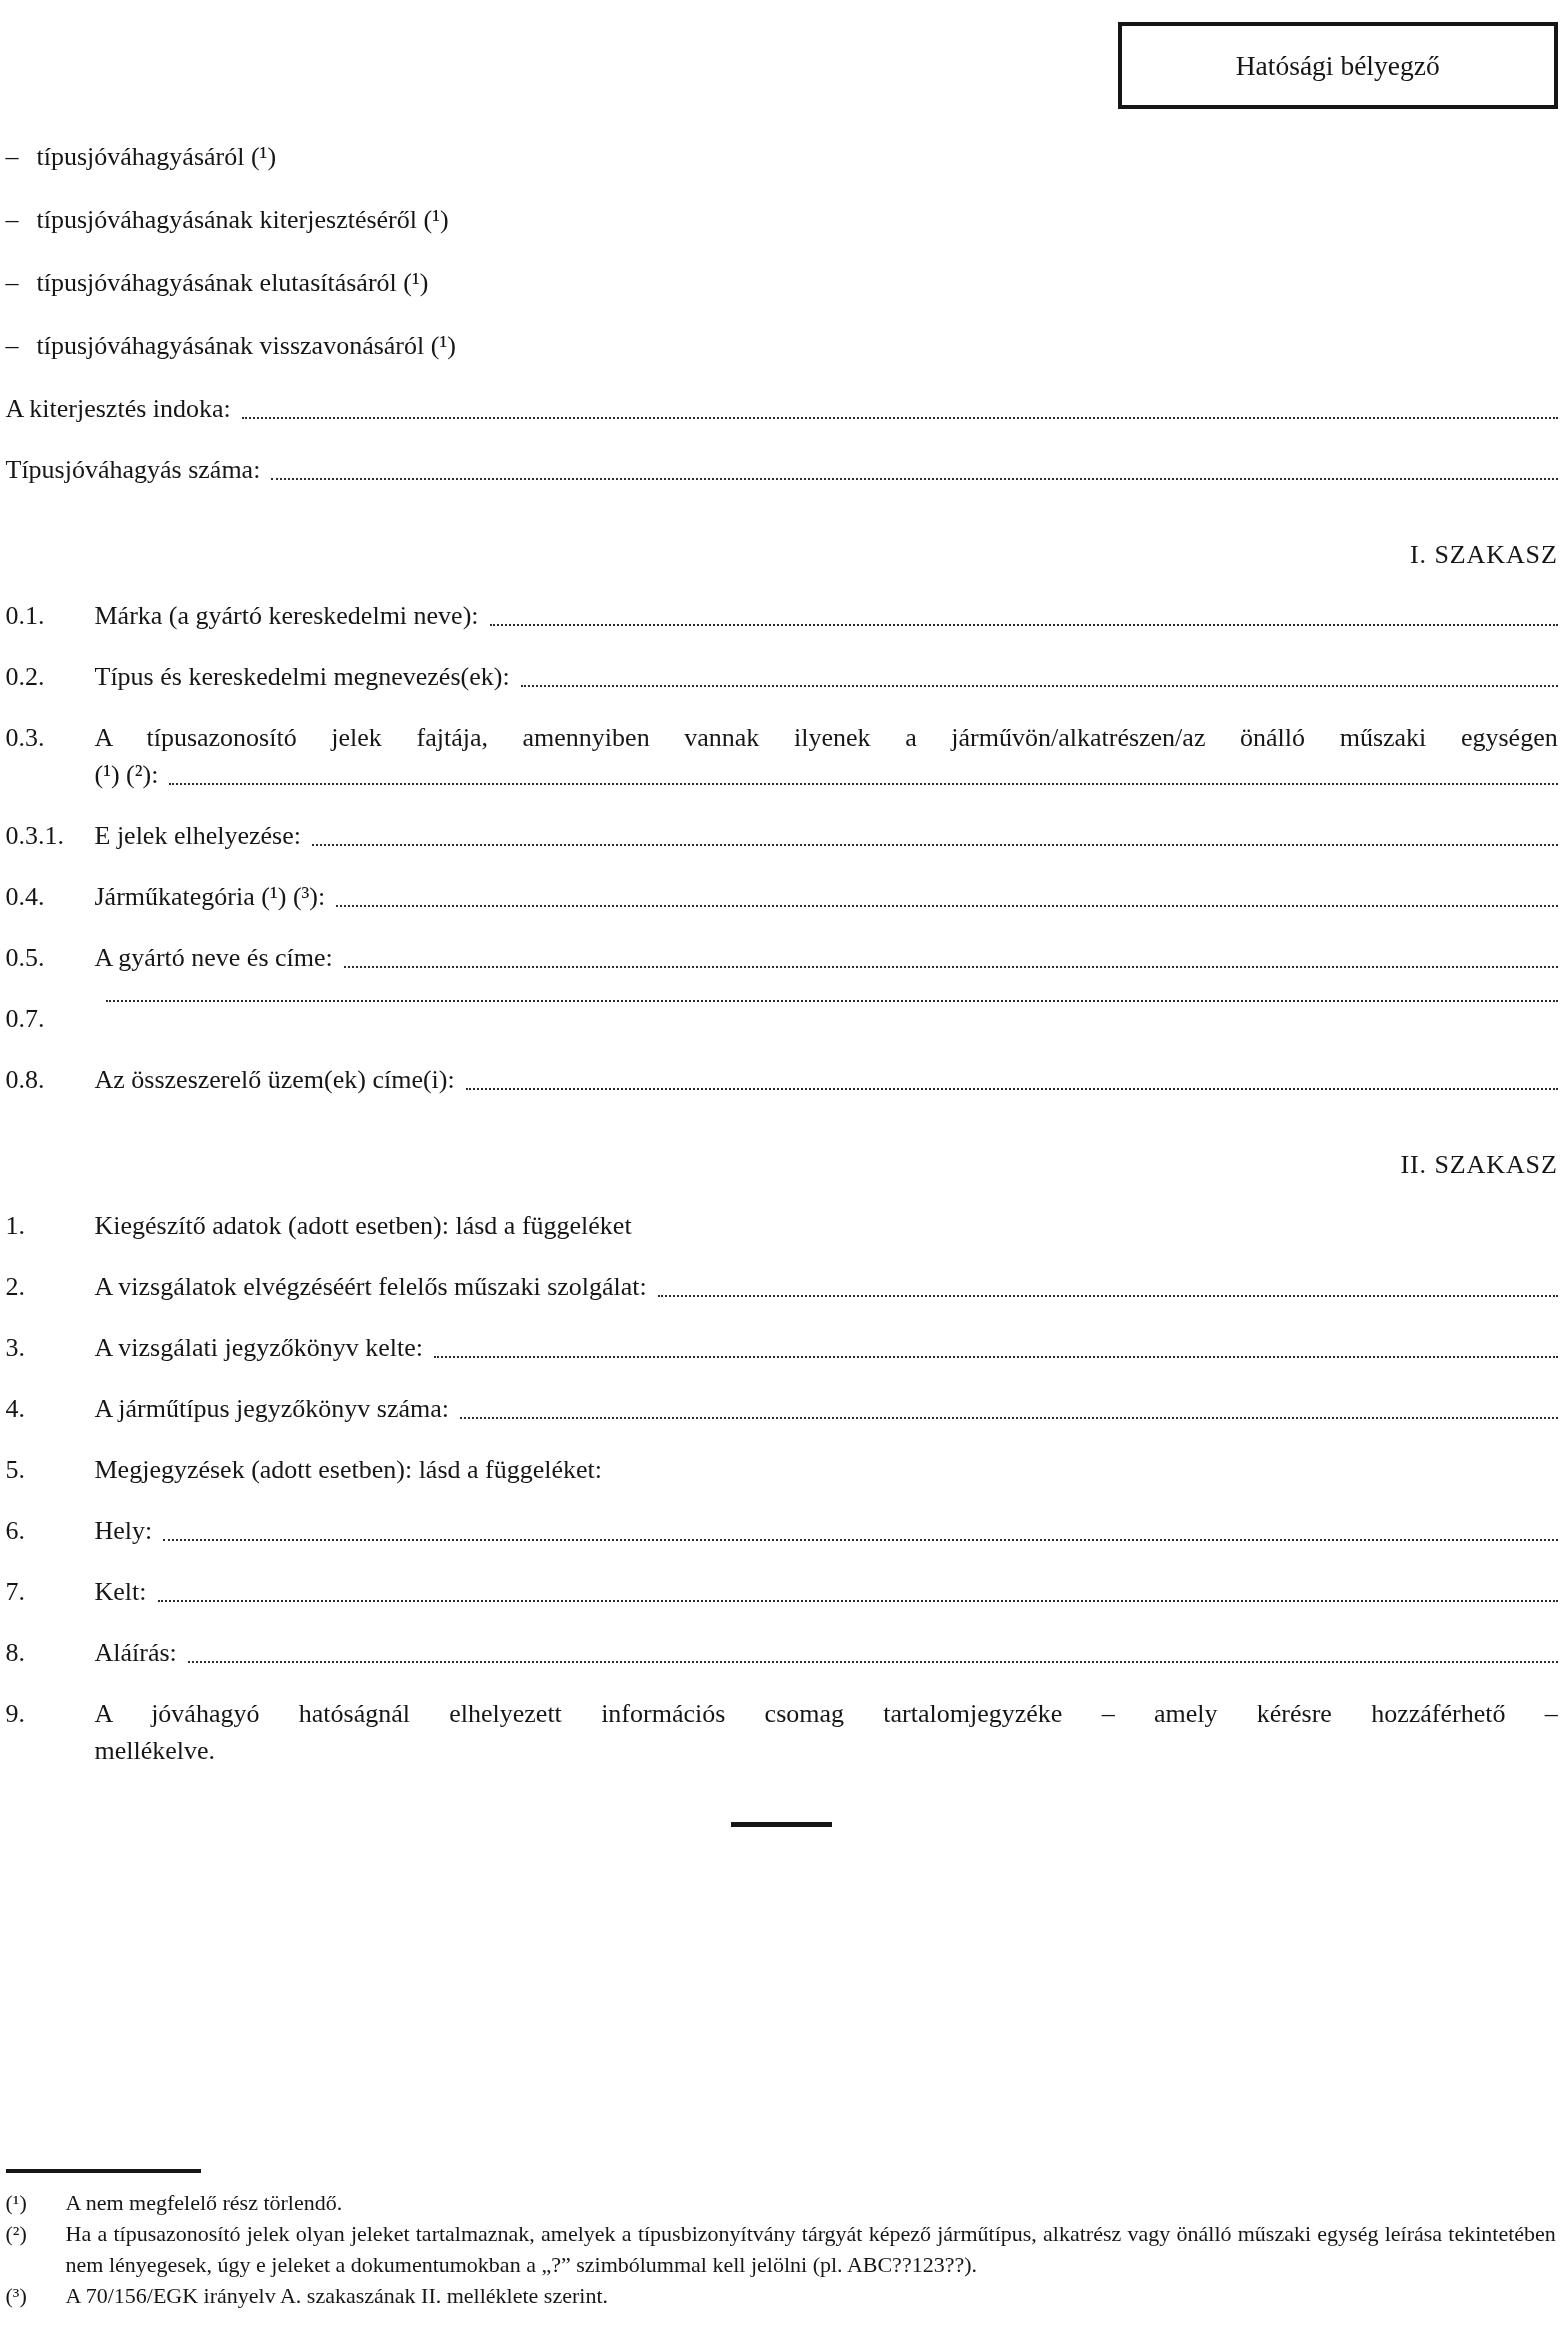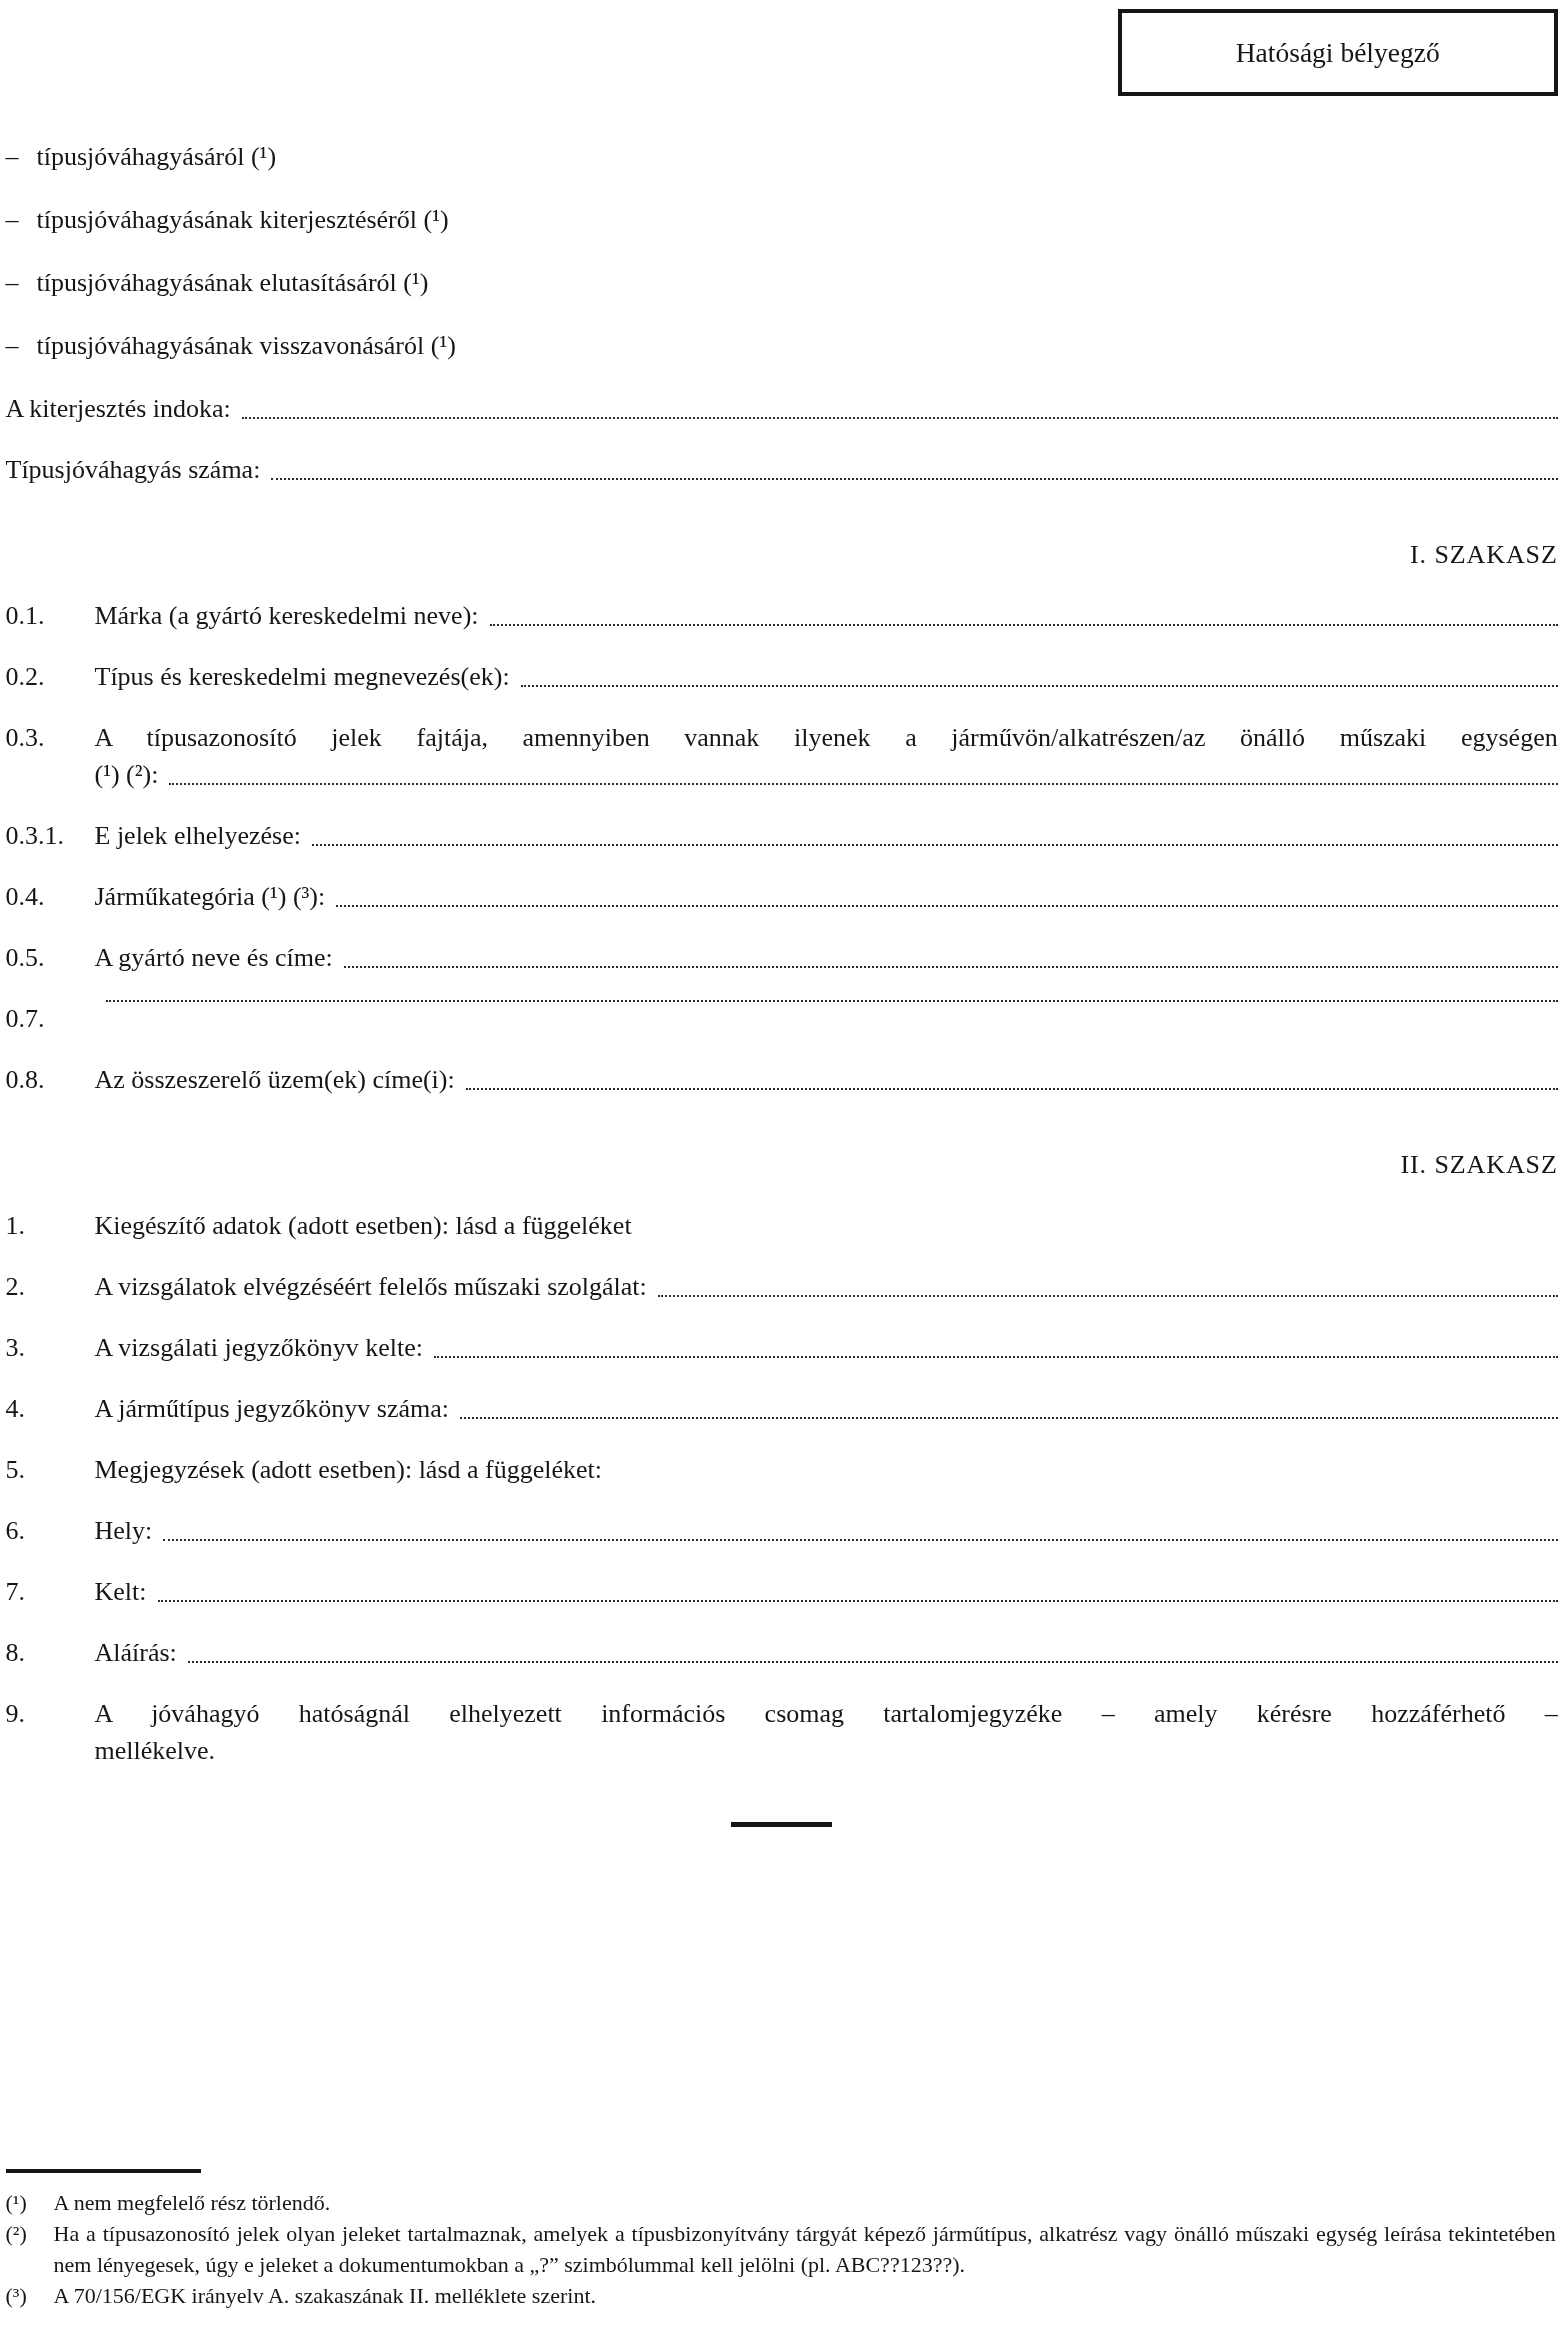--- a/index.html
+++ b/index.html
@@ -10,21 +10,21 @@
     background: #ffffff;
     color: #161616;
     font-family: "Liberation Serif", serif;
     font-size: 26px;
     box-sizing: border-box;
     padding: 138px 7.3px 0 5.5px;
     overflow: hidden;
   }
   .stamp-box {
     position: absolute;
-    top: 9px;
+    top: 22px;
     right: 7.3px;
     width: 432px;
     height: 79px;
     border: 4.6px solid #161616;
     display: flex;
     align-items: center;
     justify-content: center;
     font-size: 27.5px;
   }
   .intro {
@@ -63,21 +63,21 @@
   .footnotes {
     position: absolute;
     left: 5.5px;
     right: 9.2px;
     top: 2169px;
     font-size: 22px;
   }
   .fn-rule { width: 195px; height: 3.7px; background: #161616; margin-bottom: 14.7px; }
   .fn { display: flex; line-height: 31px; }
   .fn-marker { flex: 0 0 48px; }
-  .fn-text { flex: 1 1 auto; text-align: justify; }
+  .fn-text { flex: 1 1 auto; text-align: justify; margin-left: 12px; }
 </style>
 </head>
 <body>
 
 <div class="page">
 
   <div class="stamp-box">
     <span>Hatósági bélyegző</span>
   </div>
 

